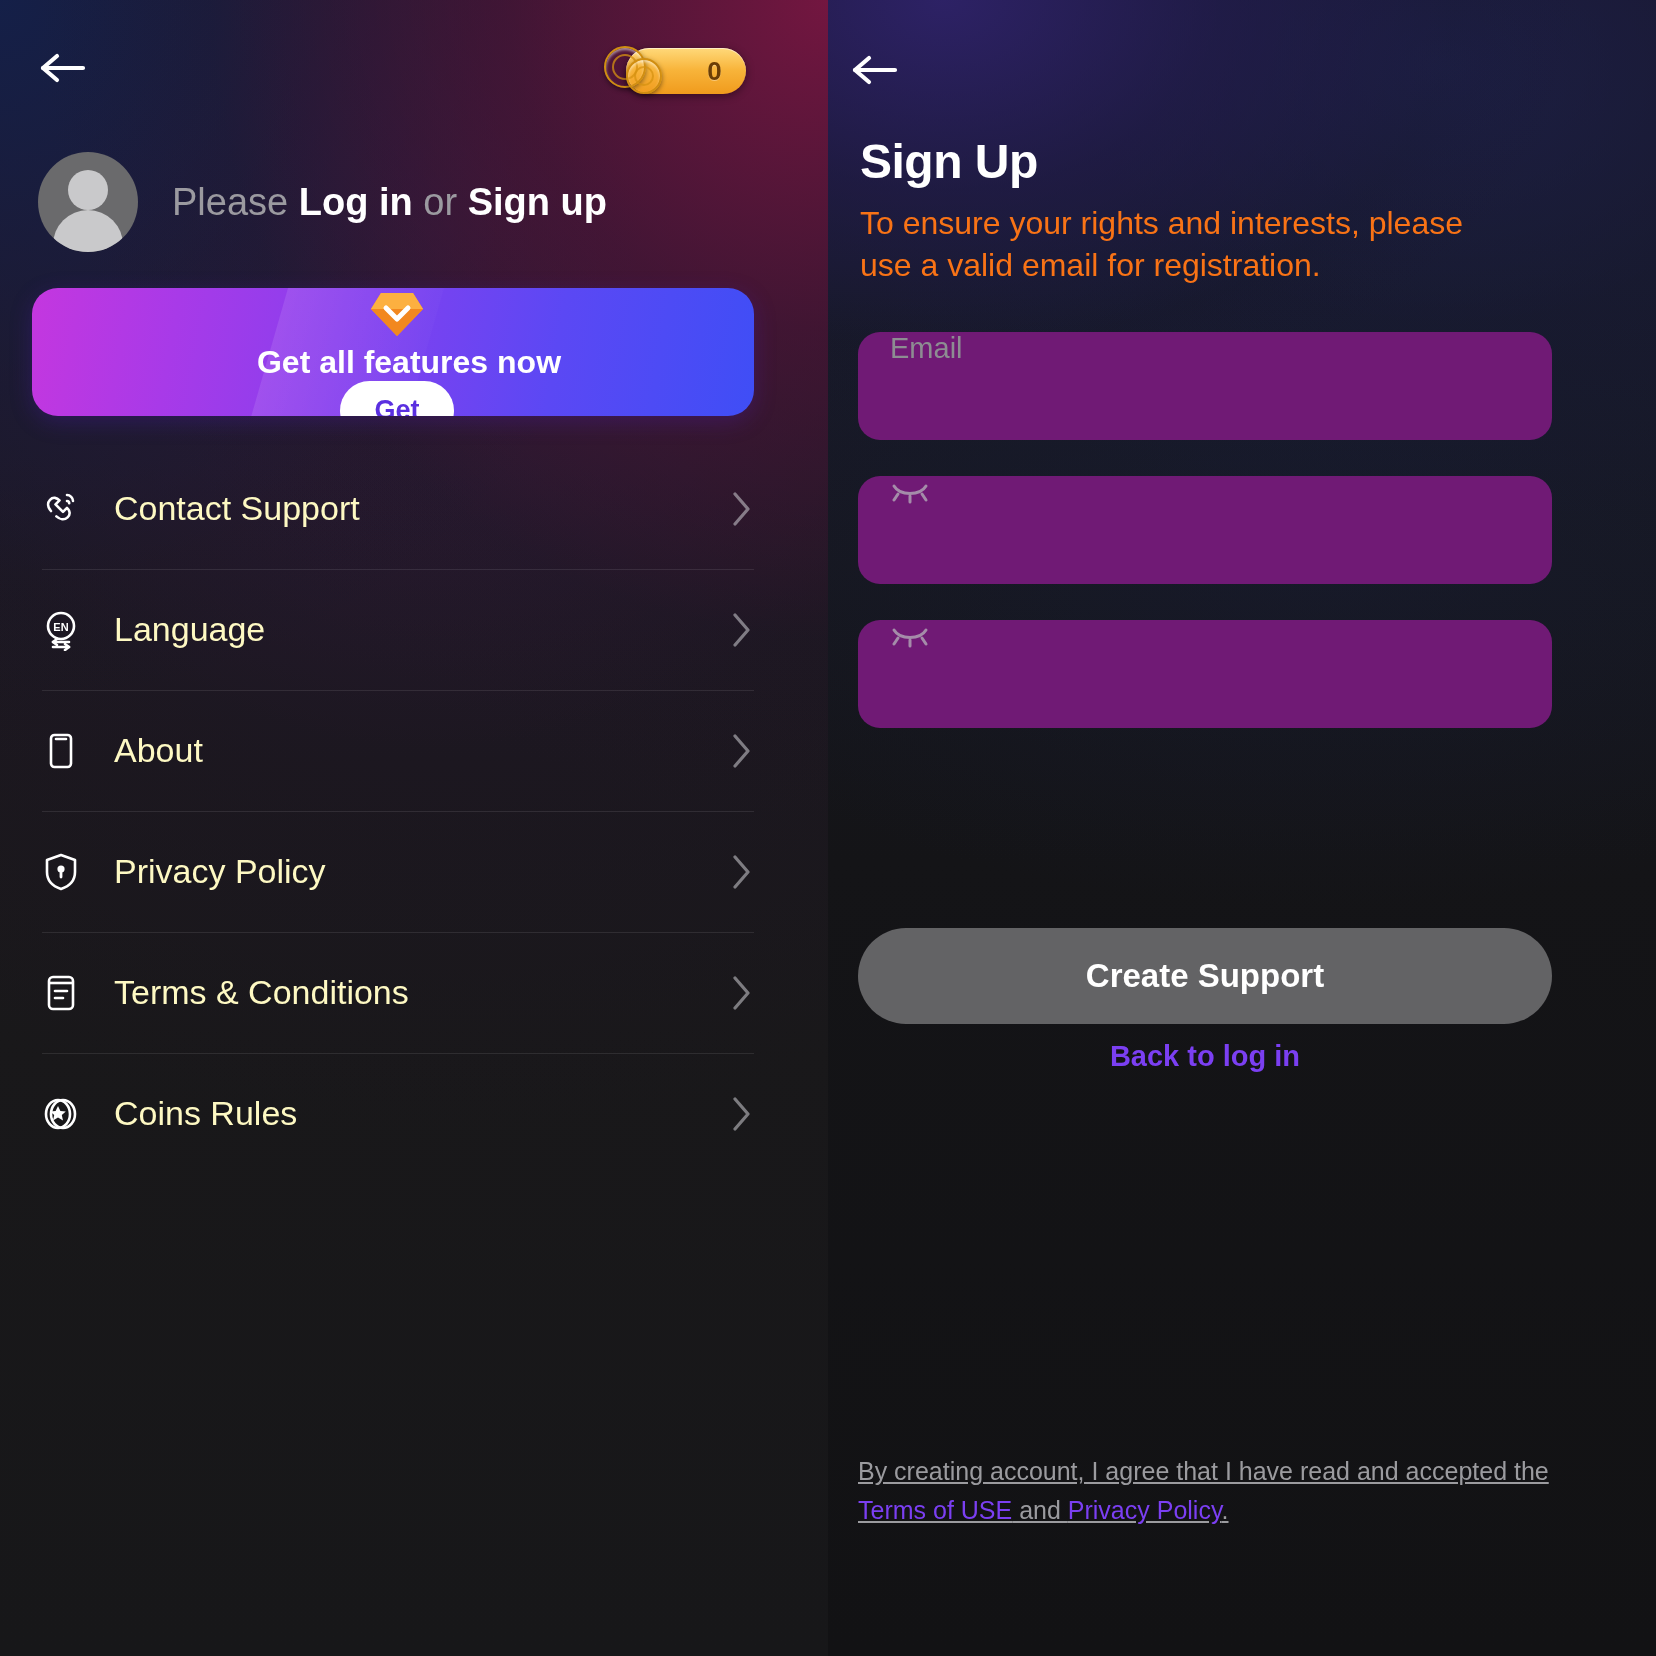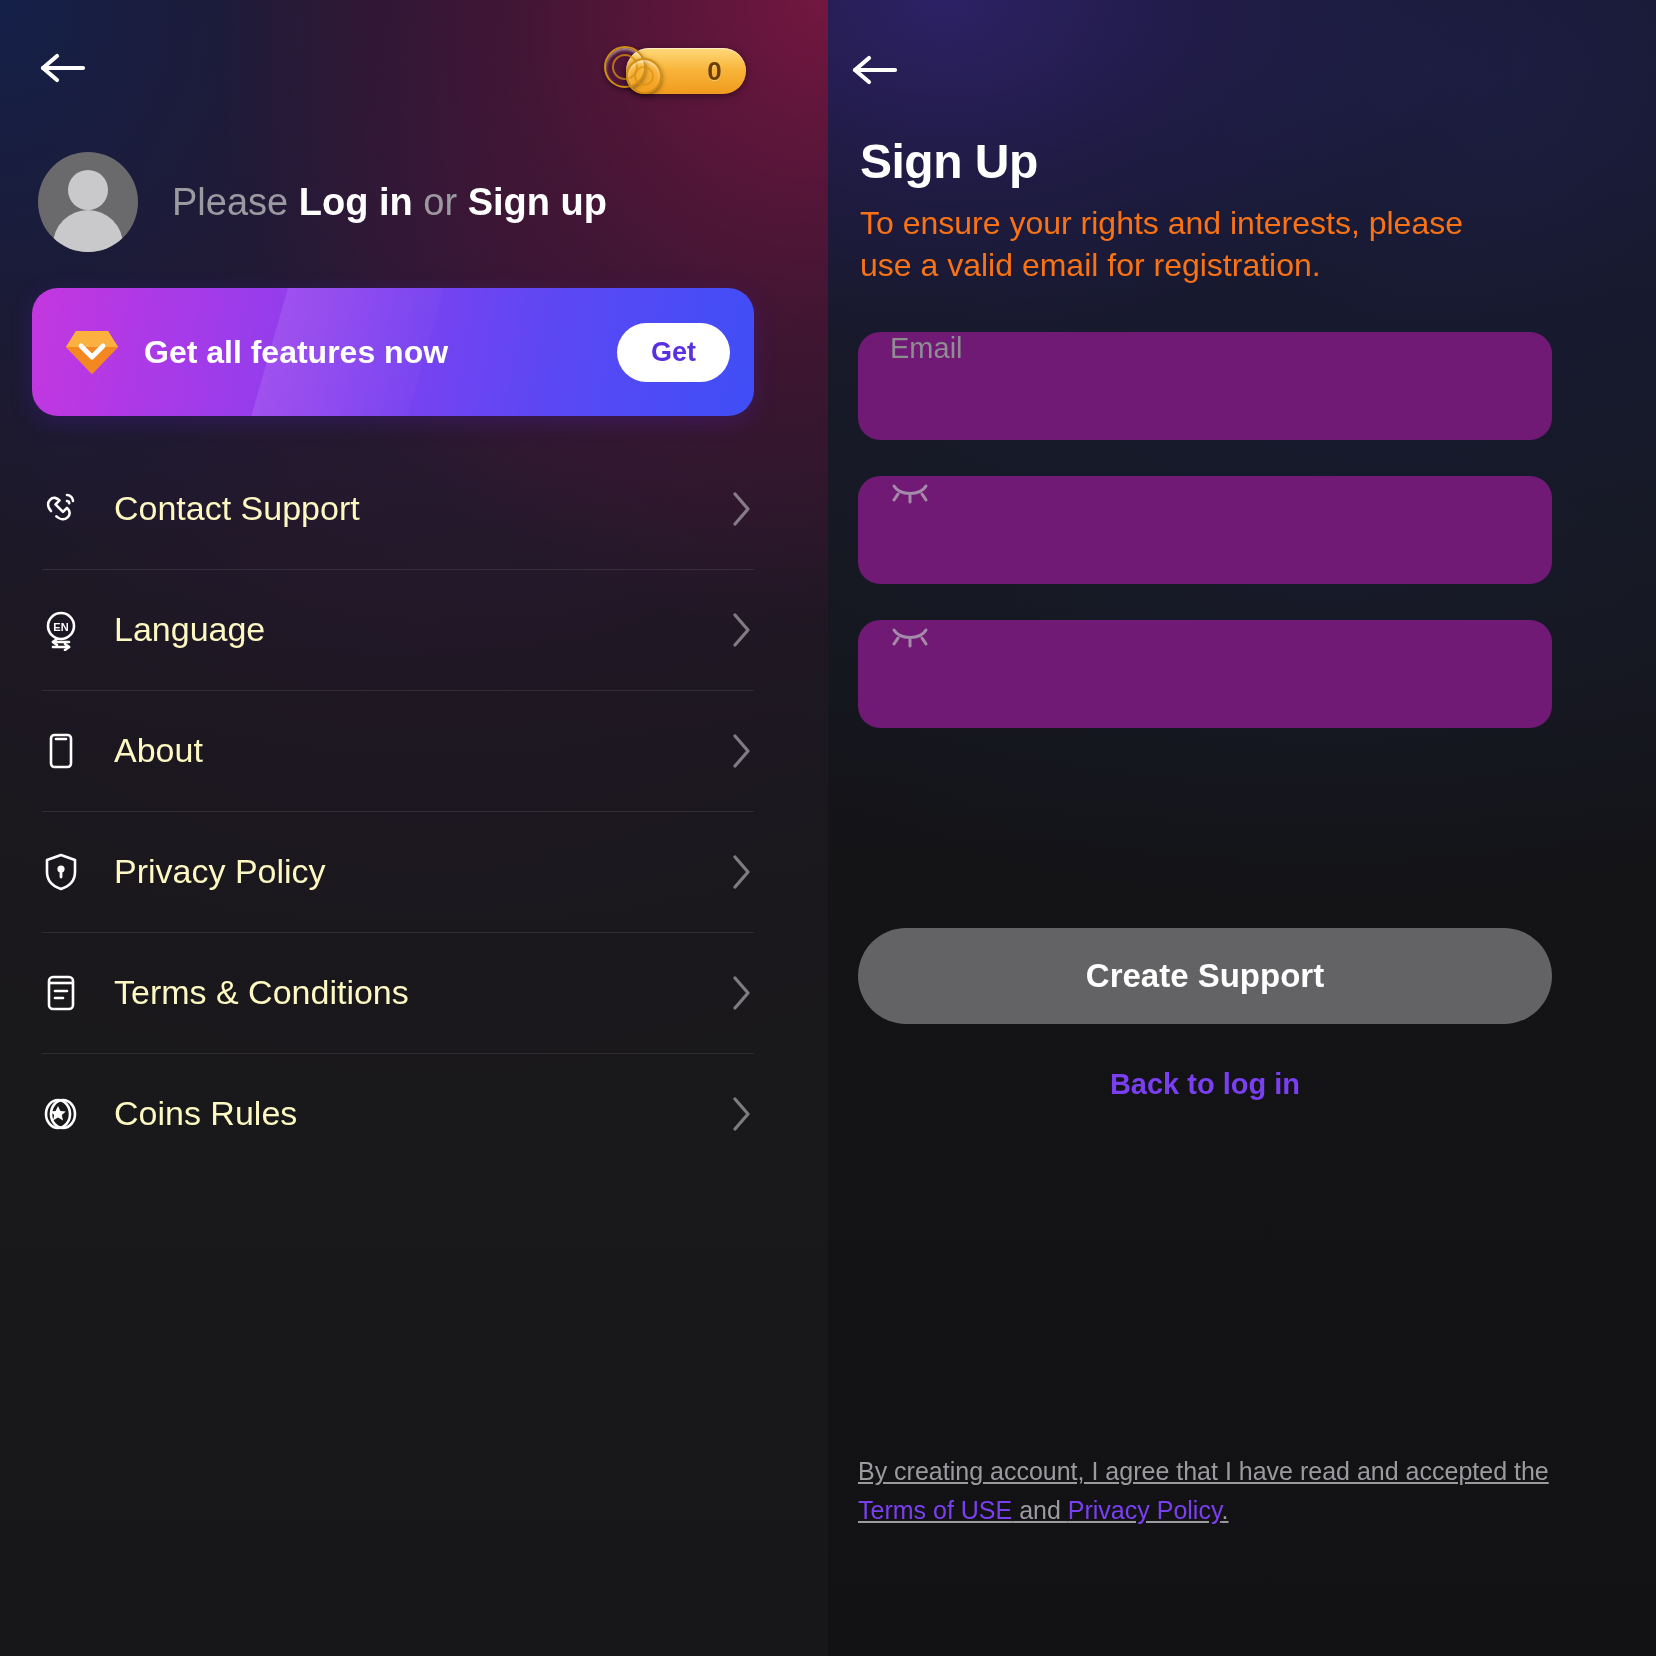--- a/index.html
+++ b/index.html
@@ -94,20 +94,21 @@
 
   .promo-banner {
     position:absolute; left:32px; top:288px;
     width:722px; height:128px;
     border-radius:26px;
     background:linear-gradient(100deg,#c437df 0%, #a83ae8 20%, #8340ef 46%, #5b48f4 72%, #3f4ef6 100%);
     box-shadow:0 6px 22px rgba(80,30,180,0.30);
     display:flex; align-items:center;
     padding:0 24px 0 32px;
     overflow:hidden;
+    flex-direction:column;
   }
   .promo-banner .sheen {
     position:absolute; left:33%; top:-48%;
     width:150px; height:210%;
     background:linear-gradient(90deg, rgba(255,255,255,0.10), rgba(255,255,255,0.02));
     transform:rotate(16deg);
     pointer-events:none;
   }
   .gem-icon { width:56px; height:52px; flex:0 0 56px; position:relative; z-index:2; }
   .promo-label {
@@ -197,21 +198,21 @@
     position:absolute; left:0; top:928px;
     width:694px; height:96px;
     border-radius:48px;
     background:#636365;
     color:#ffffff; font-size:33px; font-weight:700;
     display:flex; align-items:center; justify-content:center;
     border:none;
   }
   .back-login {
     position:absolute; left:0; top:1040px; width:694px;
-    text-align:center; font-size:29px; font-weight:700; color:#7b3ff2;margin-top:28px;
+    text-align:center; font-size:29px; font-weight:700; color:#7b3ff2;
   }
   .legal {
     position:absolute; left:0; top:1452px; width:694px;
     font-size:25px; line-height:1.56; color:#9b9b9f; font-weight:400;text-decoration:underline;
   }
   .legal a { color:#7b3ff2; text-decoration:none; }
 </style>
 </head>
 <body>
 

